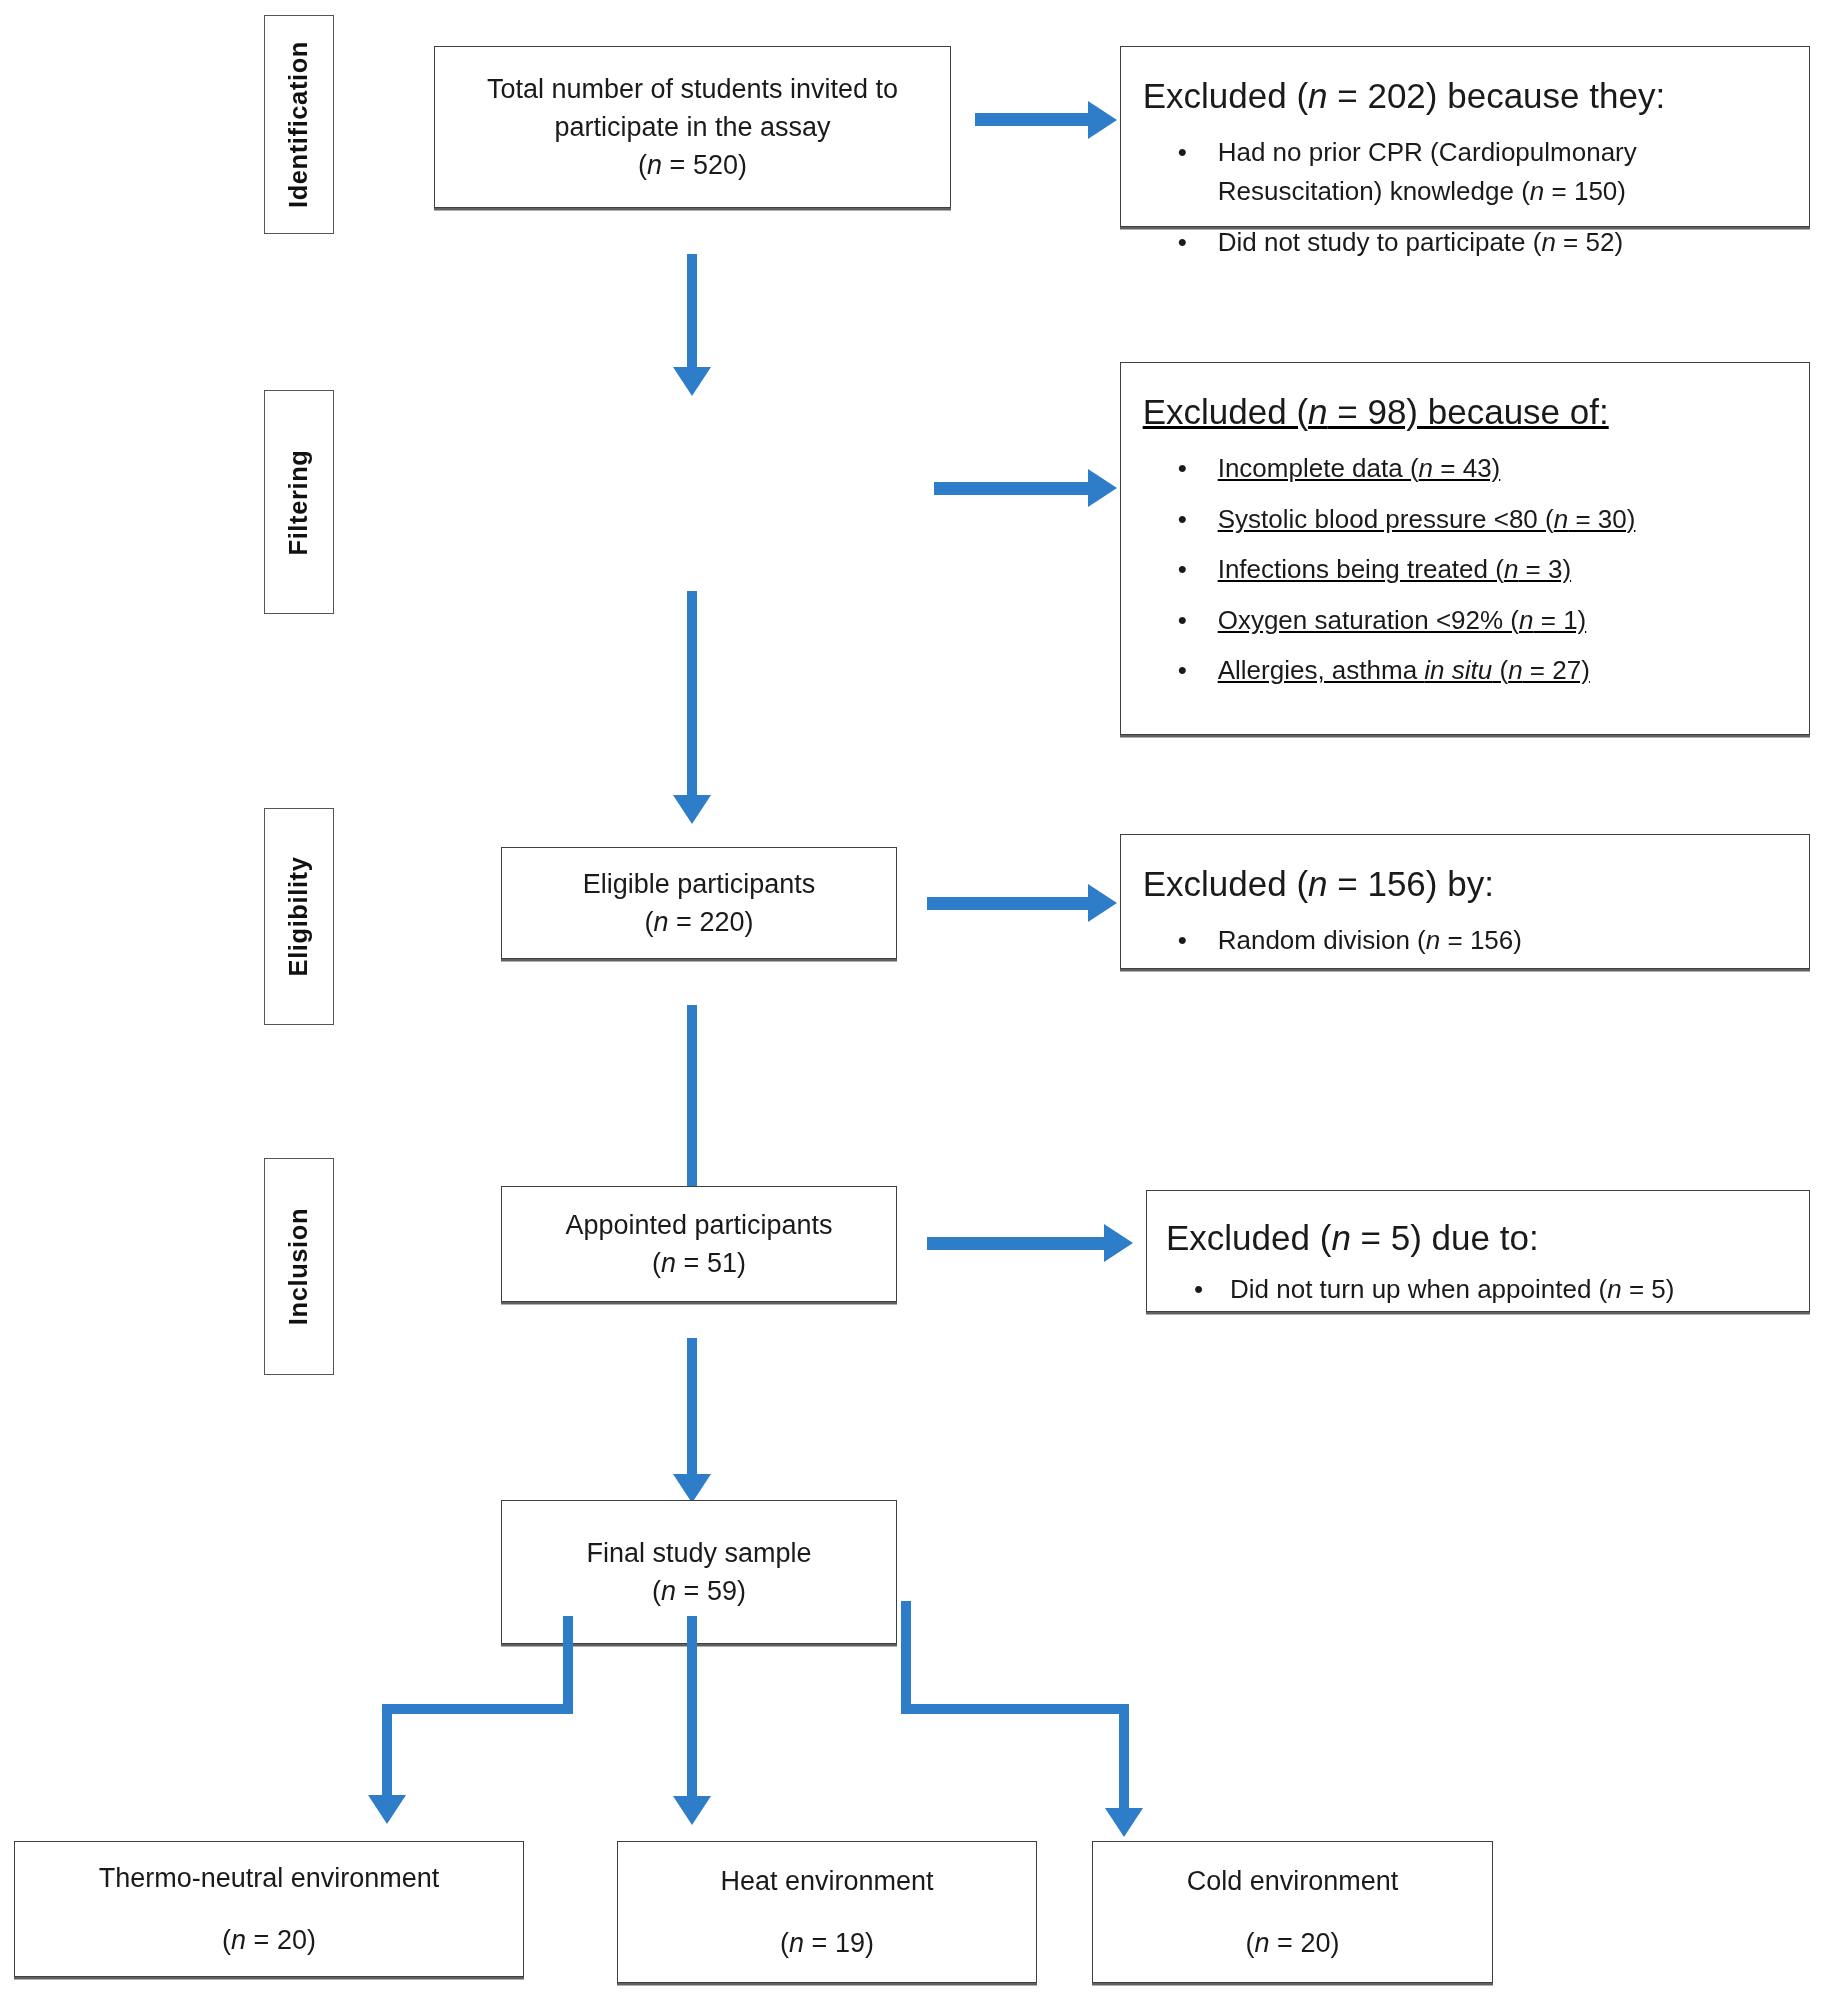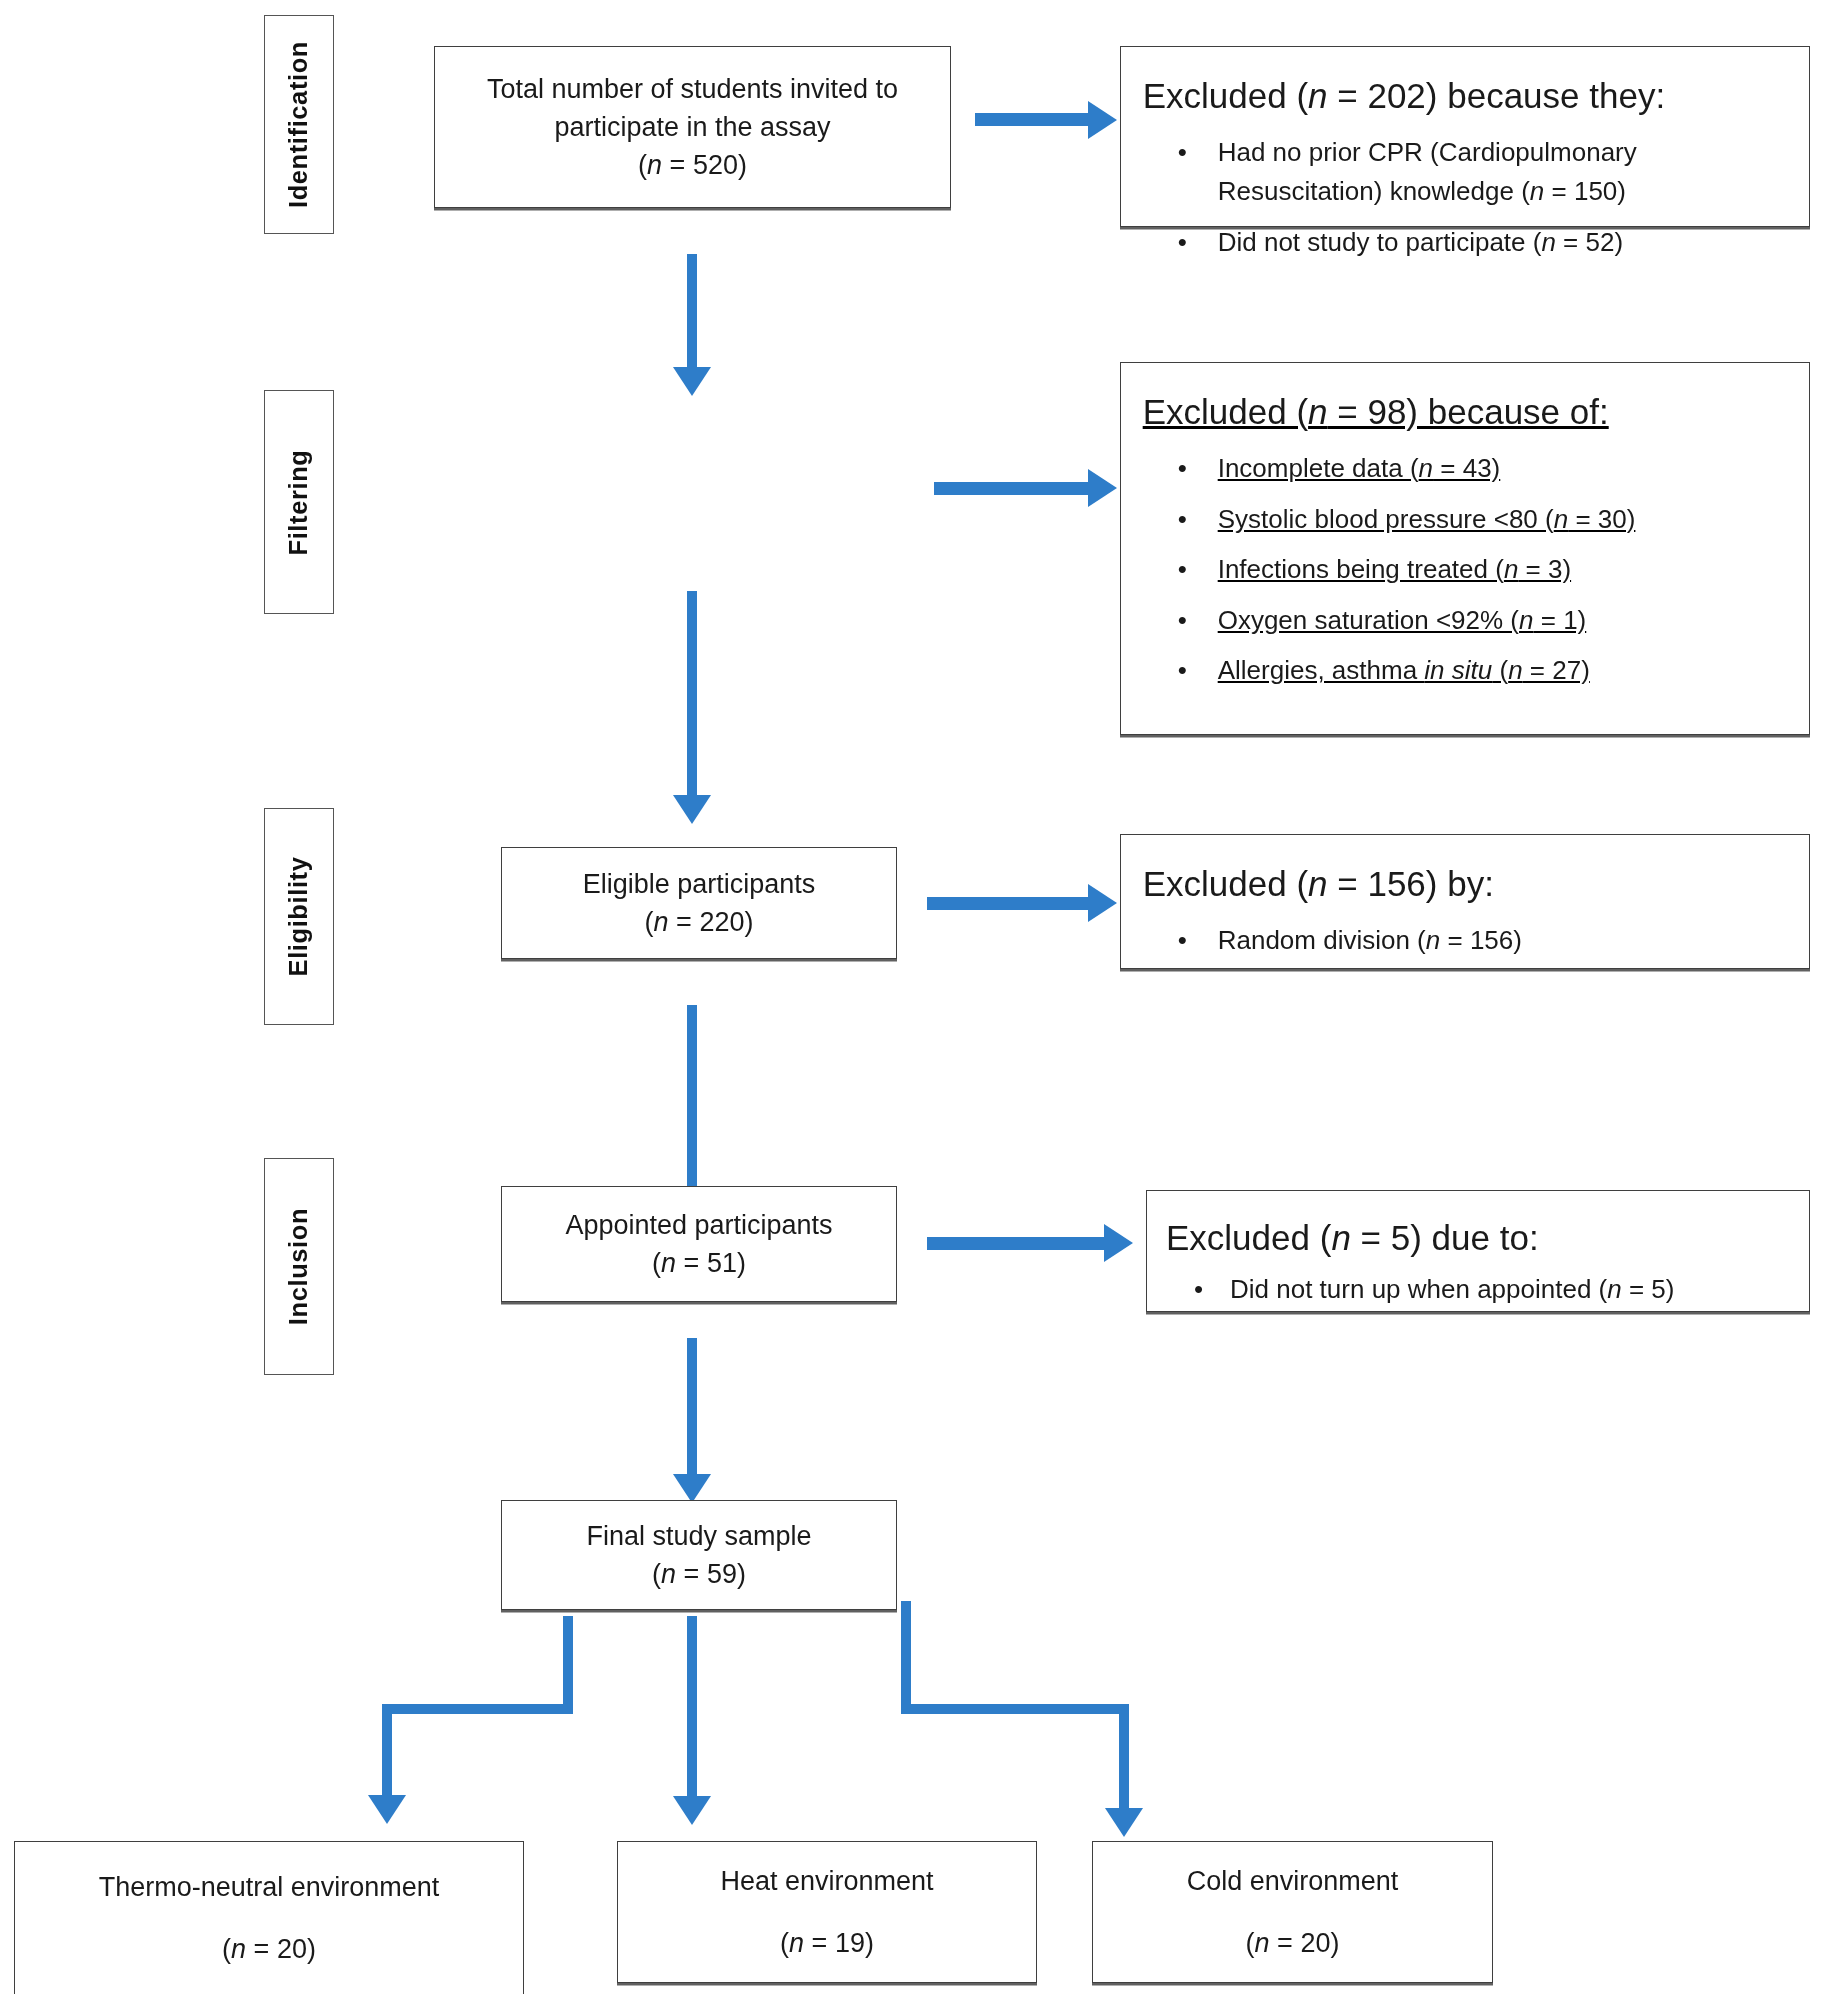--- a/index.html
+++ b/index.html
@@ -260,41 +260,41 @@
       <li class="excl-item" style="padding-left:64px; margin-top:6.4px;">
         <span class="bullet" style="left:28px;">•</span>
         <span class="txt-line"><span>Did not turn up when appointed (</span><span class="ital">n</span><span> = 5)</span></span>
       </li>
     </ul>
   </div>
 
   <div class="conn" style="left:687px; top:1338px; width:10.2px; height:146px;"></div>
   <div class="arrowhead-down" style="left:673px; top:1474px;"></div>
 
-  <div class="box box-center" style="left:501px; top:1500px; width:396px; height:110px;text-align:right;">
+  <div class="box box-center" style="left:501px; top:1500px; width:396px; height:144px;text-align:right;">
     <div class="title-line">Final study sample</div>
     <div class="n-line">
       <span>(</span><span class="ital">n</span><span> = 59)</span>
     </div>
   </div>
 
   <div class="conn" style="left:563px; top:1616px; width:10.2px; height:97px;"></div>
   <div class="conn" style="left:382px; top:1704px; width:191px; height:10.2px;"></div>
   <div class="conn" style="left:382px; top:1704px; width:10.2px; height:99px;"></div>
   <div class="arrowhead-down" style="left:368px; top:1795px;"></div>
 
   <div class="conn" style="left:687px; top:1616px; width:10.2px; height:188px;"></div>
   <div class="arrowhead-down" style="left:673px; top:1796px;"></div>
 
   <div class="conn" style="left:901px; top:1601px; width:10.2px; height:113px;"></div>
   <div class="conn" style="left:901px; top:1704px; width:228px; height:10.2px;"></div>
   <div class="conn" style="left:1119px; top:1704px; width:10.2px; height:111px;"></div>
   <div class="arrowhead-down" style="left:1105px; top:1808px;"></div>
 
-  <div class="box box-center" style="left:14px; top:1841px; width:510px; height:154px;">
+  <div class="box box-center" style="left:14px; top:1841px; width:510px; height:136px;">
     <div class="title-line" style="margin-bottom:24px;">Thermo-neutral environment</div>
     <div class="n-line">
       <span>(</span><span class="ital">n</span><span> = 20)</span>
     </div>
   </div>
 
   <div class="box box-center" style="left:617px; top:1841px; width:420px; height:142px;">
     <div class="title-line" style="margin-bottom:24px;">Heat environment</div>
     <div class="n-line">
       <span>(</span><span class="ital">n</span><span> = 19)</span>

